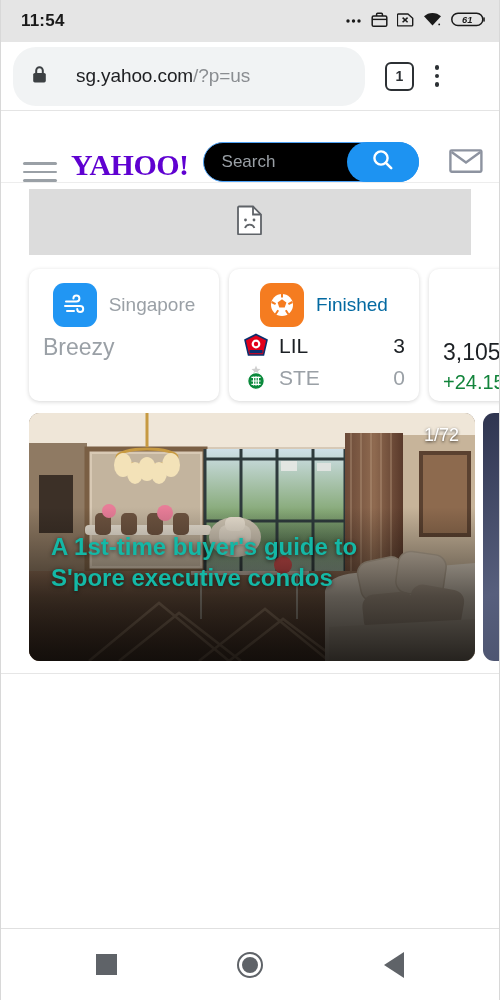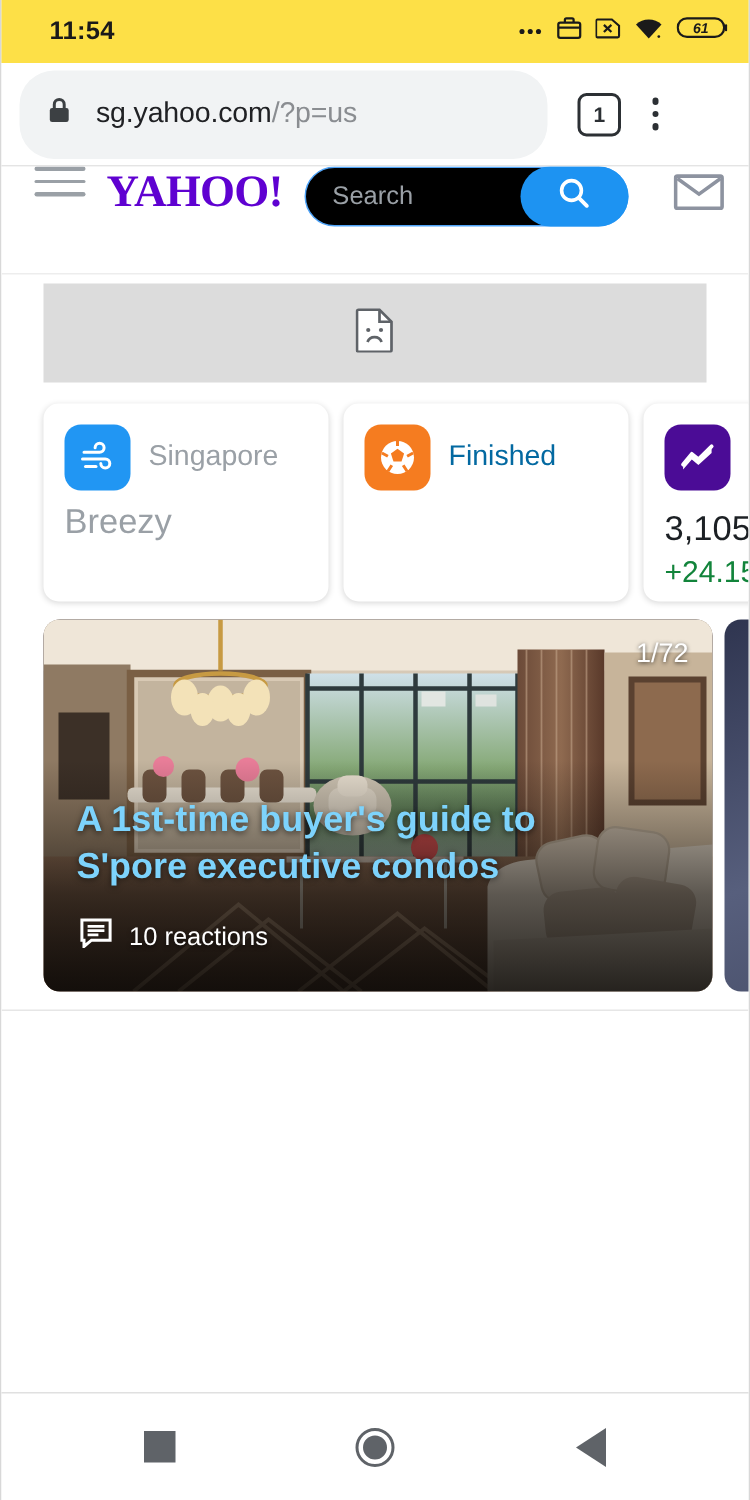--- a/index.html
+++ b/index.html
@@ -15,43 +15,43 @@
     background: #ffffff;
     border-left: 1px solid #d8d8d8;
     border-right: 1px solid #d8d8d8;
     display: flex; flex-direction: column;
   }
 
   
   .statusbar {
     height: 42px; flex: 0 0 42px;
     display: flex; align-items: center;
-    padding: 0 14px 0 32px;
-    background: #fde047;
+    padding: 0 14px 0 20px;
+    background: #e5e5e5;
   }
   .status-time {
     font-size: 17px; font-weight: bold; color: #1a1a1a;
     letter-spacing: 0.2px;
   }
   .status-icons {
     margin-left: auto; display: flex; align-items: center; gap: 9px; font-style: italic;
   }
   .ic { display: block; }
 
   
   .toolbar {
     height: 68px; flex: 0 0 68px;
     display: flex; align-items: center;
     padding: 0 10px 0 12px; gap: 6px;
     background: #ffffff;
   }
   .omnibox {
     flex: 1 1 auto; height: 59px;
     background: #f1f3f4; border-radius: 23px;
-    display: flex; align-items: center; gap: 16px;
+    display: flex; align-items: center; gap: 28px;
     padding: 0 18px;
     max-width: 352px;
   }
   .omnibox-url {
     font-size: 19px; color: #202124; white-space: nowrap;
     overflow: hidden; text-overflow: ellipsis;
     letter-spacing: -0.1px;
   }
   .omnibox-url .dim { color: #8a8d91; }
   .tabcount {
@@ -71,21 +71,21 @@
   
   .viewport {
     flex: 1 1 auto; position: relative; overflow: hidden;
     background: #ffffff;
     border-top: 1px solid #e4e4e4;
   }
 
   
   .y-header {
     height: 72px;
-    display: flex; align-items: flex-start; gap: 0;
+    display: flex; align-items: flex-end; gap: 0;
     padding: 0 14px 0 22px;
     background: #ffffff;
     border-bottom: 1px solid #ededed;
   }
   .hamburger { width: 34px; display: flex; flex-direction: column; gap: 6px; flex:0 0 34px; }
   .hamburger i { height: 2.6px; background: #9aa0a6; border-radius: 2px; display:block; }
   .y-logo {
     font-family: "Liberation Serif", serif;
     font-size: 30px; font-weight: bold; color: #5f01d1;
     letter-spacing: -0.5px; margin-left: 14px;
@@ -123,21 +123,21 @@
     display: flex; gap: 10px; padding: 14px 0 12px 28px;
     overflow: hidden;
   }
   .card {
     flex: 0 0 190px; height: 132px;
     background: #ffffff; border-radius: 10px;
     box-shadow: 0 1px 4px rgba(0,0,0,0.16);
     padding: 14px 14px 0 14px;
     overflow: hidden;
   }
-  .card-top { display: flex; align-items: center; gap: 12px; }
+  .card-top { display: flex; align-items: center; gap: 12px; justify-content: center; }
   .card-badge {
     width: 44px; height: 44px; border-radius: 11px; flex: 0 0 44px;
     display: flex; align-items: center; justify-content: center;
   }
   .badge-weather { background: #2196f3; }
   .badge-sports { background: #f57c20; }
   .badge-finance { background: #4b0c96; }
   .card-head-text { font-size: 19px; color: #9aa0a6; line-height: 1.15; }
   .card-head-text.dark { color: #0369a1; }
   .weather-main {
@@ -172,21 +172,21 @@
     position: absolute; left:0; right:0; bottom:0; height: 62%;
     background: linear-gradient(to top, rgba(10,8,6,0.86) 0%, rgba(10,8,6,0.60) 42%, rgba(10,8,6,0) 100%);
   }
   .hero-counter {
     position: absolute; top: 12px; right: 16px;
     color: #ffffff; font-size: 18px;
     text-shadow: 0 1px 3px rgba(0,0,0,0.7);
   }
   .hero-title {
     position: absolute; left: 22px; right: 60px; bottom: 68px;
-    color: #7dd3fc; font-size: 24px; font-weight: bold;
+    color: #14b8a6; font-size: 24px; font-weight: bold;
     line-height: 1.27; text-shadow: 0 1px 4px rgba(0,0,0,0.6);
   }
   .hero-react {
     position: absolute; left: 24px; bottom: 24px;
     display: flex; align-items: center; gap: 11px;
     color: #ffffff; font-size: 17px;
     text-shadow: 0 1px 3px rgba(0,0,0,0.6);
   }
 
   .page-rest { border-top: 1px solid #e6e6e6; height: 100%; background:#ffffff; }
@@ -345,21 +345,44 @@
           <div class="card-badge badge-sports">
             <svg width="28" height="28" viewBox="0 0 28 28">
               <circle cx="14" cy="14" r="11" fill="#ffffff"></circle>
               <path d="M14 8.2 l4.4 3.2 -1.7 5.2 h-5.4 l-1.7 -5.2 z" fill="#f57c20"></path>
               <path d="M14 3 v3.4 M3.6 11 l4 2.2 M24.4 11 l-4 2.2 M7.6 23.2 l2.6 -4 M20.4 23.2 l-2.6 -4" stroke="#f57c20" stroke-width="2"></path>
             </svg>
           </div>
           <div class="card-head-text dark">Finished</div>
         </div>
 
-
+        <div class="score-row">
+          <span class="crest">
+            <svg width="26" height="26" viewBox="0 0 26 26">
+              <path d="M13 1.5 L24 7 L20.5 22 H5.5 L2 7 z" fill="#e2001a" stroke="#0a2f6e" stroke-width="1.6"></path>
+              <circle cx="13" cy="11" r="4.4" fill="#ffffff"></circle>
+              <circle cx="13" cy="11" r="2.2" fill="#e2001a"></circle>
+              <rect x="6.5" y="17" width="13" height="3.2" fill="#0a2f6e"></rect>
+            </svg>
+          </span>
+          <span class="team">LIL</span>
+          <span class="pts">3</span>
+        </div>
+
+        <div class="score-row loser">
+          <span class="crest">
+            <svg width="26" height="26" viewBox="0 0 26 26">
+              <path d="M13 0.5 l1.3 3.2 3.2 0.3 -2.5 2.2 0.8 3.2 -2.8 -1.8 -2.8 1.8 0.8 -3.2 -2.5 -2.2 3.2 -0.3 z" fill="#cfcfcf"></path>
+              <circle cx="13" cy="16" r="8.4" fill="#0b8a3c" stroke="#ffffff" stroke-width="1.4"></circle>
+              <path d="M8.4 12.4 h9.2 M8.4 16 h9.2 M8.4 19.4 h9.2 M10.6 11.6 v8.8 M13 11.2 v9.6 M15.4 11.6 v8.8" stroke="#ffffff" stroke-width="1.2"></path>
+            </svg>
+          </span>
+          <span class="team">STE</span>
+          <span class="pts">0</span>
+        </div>
       </div>
 
       <div class="card">
         <div class="card-top">
           <div class="card-badge badge-finance">
             <svg width="26" height="26" viewBox="0 0 26 26">
               <path d="M3.4 17.6 L9.2 10.6 L13.6 14.2 L22.4 5.6" fill="none" stroke="#ffffff" stroke-width="2.6" stroke-linejoin="round" stroke-linecap="round"></path>
               <path d="M3.4 17.6 L9.2 10.6 L13.6 14.2 L22.4 5.6 L22.4 10 L13.6 18 L9.2 14.4 L3.4 21 z" fill="#ffffff"></path>
             </svg>
           </div>
@@ -487,31 +510,20 @@
             <g fill="#b5a695">
               <rect x="334" y="180" width="52" height="38" rx="12" transform="rotate(-6 360 199)"></rect>
               <rect x="380" y="174" width="54" height="40" rx="12" transform="rotate(10 407 194)"></rect>
             </g>
             <path d="M300 214 L446 206 L446 248 L300 248 z" fill="#cfc4b4"></path>
           </svg>
         </div>
         <div class="hero-scrim"></div>
         <div class="hero-counter">1/72</div>
         <div class="hero-title">A 1st-time buyer's guide to S'pore executive condos</div>
-        <div class="hero-react">
-          <span class="ic">
-            <svg width="22" height="20" viewBox="0 0 22 20">
-              <path d="M1.6 1.4 h18.8 v13.4 h-12.4 l-5 4.2 v-4.2 h-1.4 z" fill="none" stroke="#ffffff" stroke-width="2"></path>
-              <line x1="5.4" y1="5.6" x2="16.6" y2="5.6" stroke="#ffffff" stroke-width="1.8"></line>
-              <line x1="5.4" y1="8.4" x2="16.6" y2="8.4" stroke="#ffffff" stroke-width="1.8"></line>
-              <line x1="5.4" y1="11.2" x2="12.6" y2="11.2" stroke="#ffffff" stroke-width="1.8"></line>
-            </svg>
-          </span>
-          <span>10 reactions</span>
-        </div>
       </div>
 
       <div class="hero-peek">
         
       </div>
     </div>
 
     <div class="page-rest" style="margin-top:12px"></div>
   </div>
 

